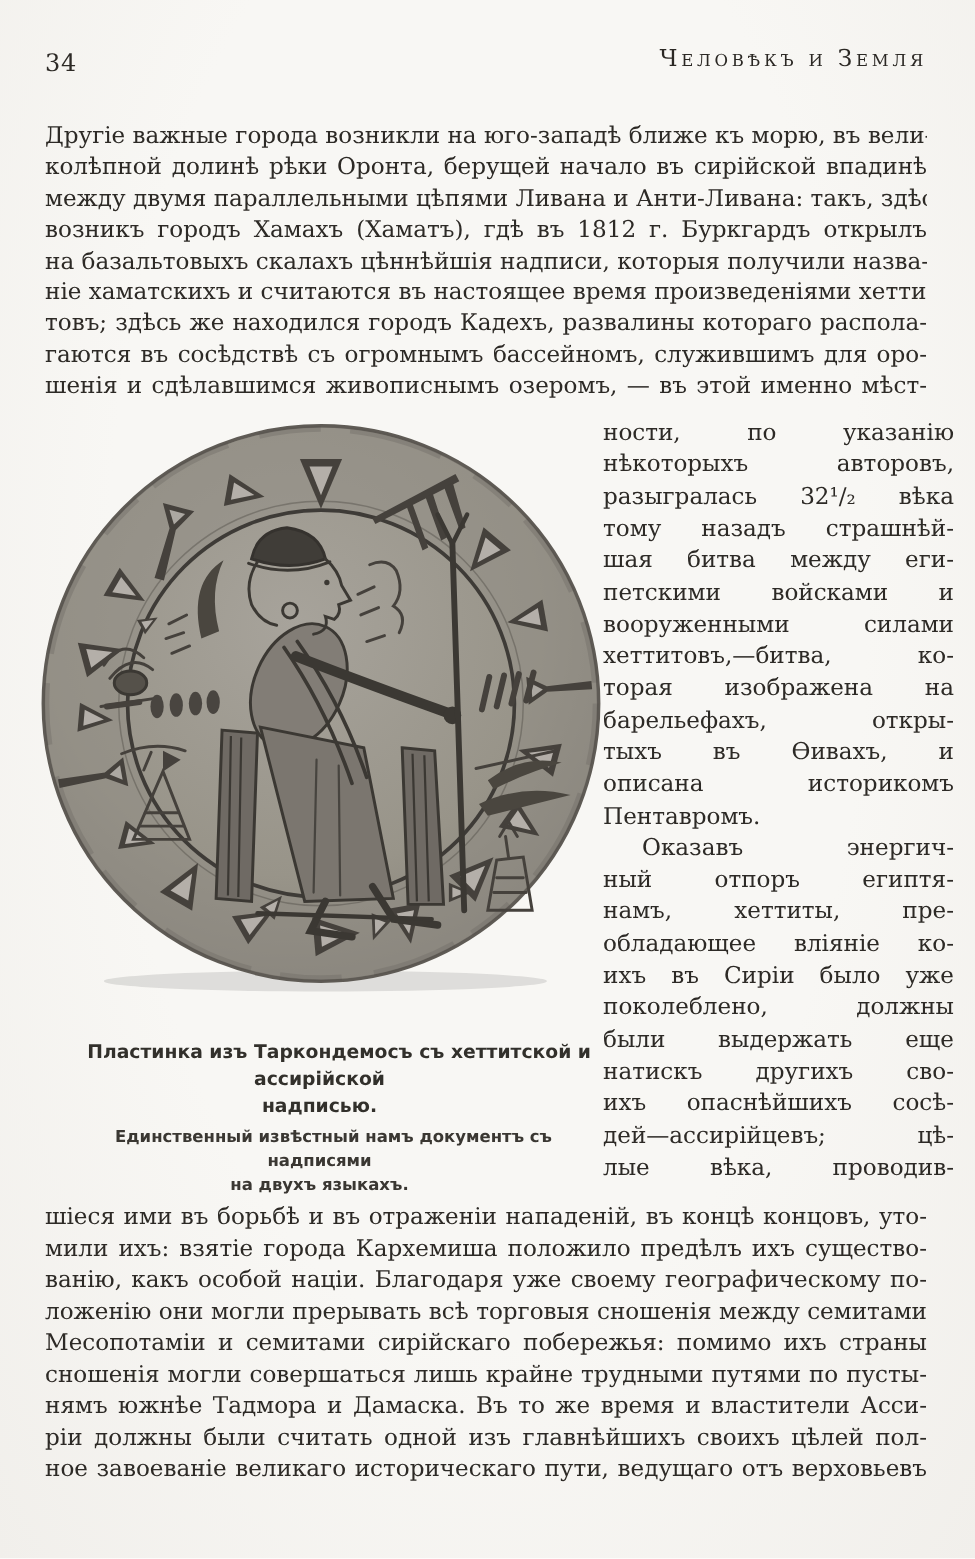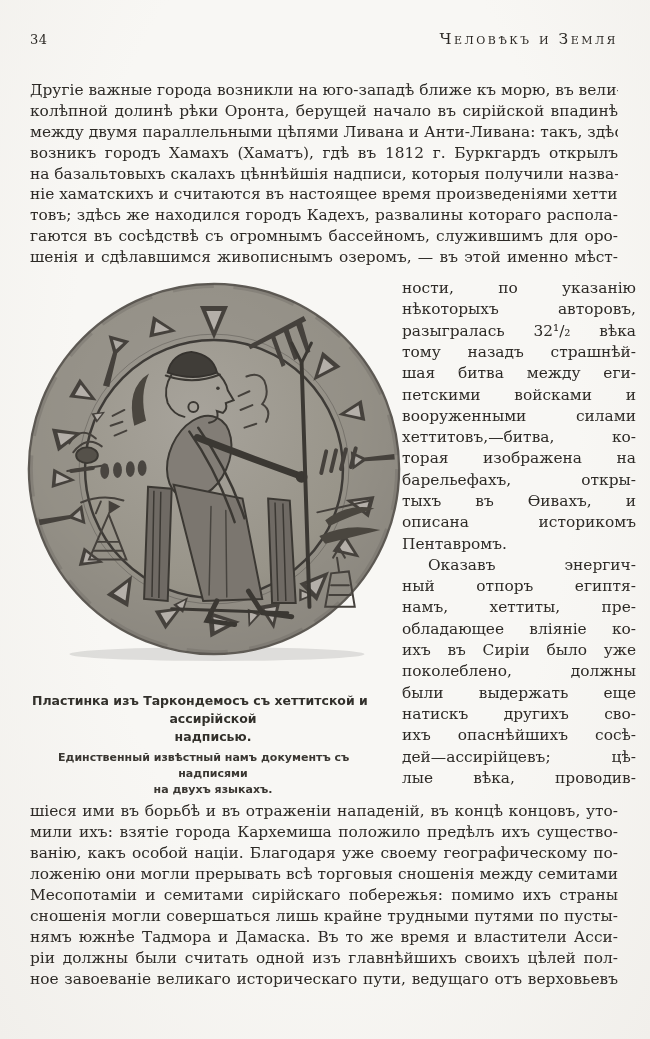--- a/index.html
+++ b/index.html
@@ -11,40 +11,40 @@
   .page {
     position:relative;
     width:650px; height:1039px;
     overflow:hidden;
     color:#2d2a26;
     background:
       radial-gradient(ellipse at 50% 38%, #f8f7f4 55%, #f1efeb 100%);
   }
   
   .pagehead { position:relative; margin:30px 32px 0 30px; height:24px; }
-  .pagenum  { position:absolute; left:0; top:2px; font-size:13px; letter-spacing:.5px; }
+  .pagenum  { position:absolute; left:0; top:2px; font-size:16px; letter-spacing:.5px; }
   .runhead  {
     display:block; text-align:right;
     font-size:15.5px; font-variant:small-caps; letter-spacing:2.5px;
     color:#2b2824;
   }
   
   .line {
     text-align:justify; text-align-last:justify;
     overflow:hidden; white-space:nowrap;
   }
   .para-top    { margin:26px 32px 0 30px; font-size:15.4px; }
   .para-top .line { line-height:20.9px; height:20.9px; }
 
   .middle { margin:4px 14px 0 24px; display:flex; align-items:flex-start; }
 
   .figure { flex:0 0 378px; width:378px; margin:0; }
   .seal-svg { display:block; width:378px; height:386px; margin-top:6px; }
   .figcap .line {
-    text-align:left; text-align-last:center;
+    text-align:right; text-align-last:center;
     white-space:normal; overflow:visible; height:auto;
   }
   .cap1 { margin-top:28px; font-family:"DejaVu Sans", sans-serif; font-weight:bold;
           font-size:12.5px; line-height:18px; color:#32302b; padding:0 8px; }
   .cap2 { margin-top:4px; font-family:"DejaVu Sans", sans-serif; font-weight:bold;
           font-size:11px; line-height:16px; color:#3a3732; padding:0 34px; }
 
   .rightcol { flex:1 1 auto; padding-top:6px; font-size:15.4px; }
   .rightcol .line { line-height:21.3px; height:21.3px; }
   .rightcol .line:nth-child(13) { text-align-last:left; }   

